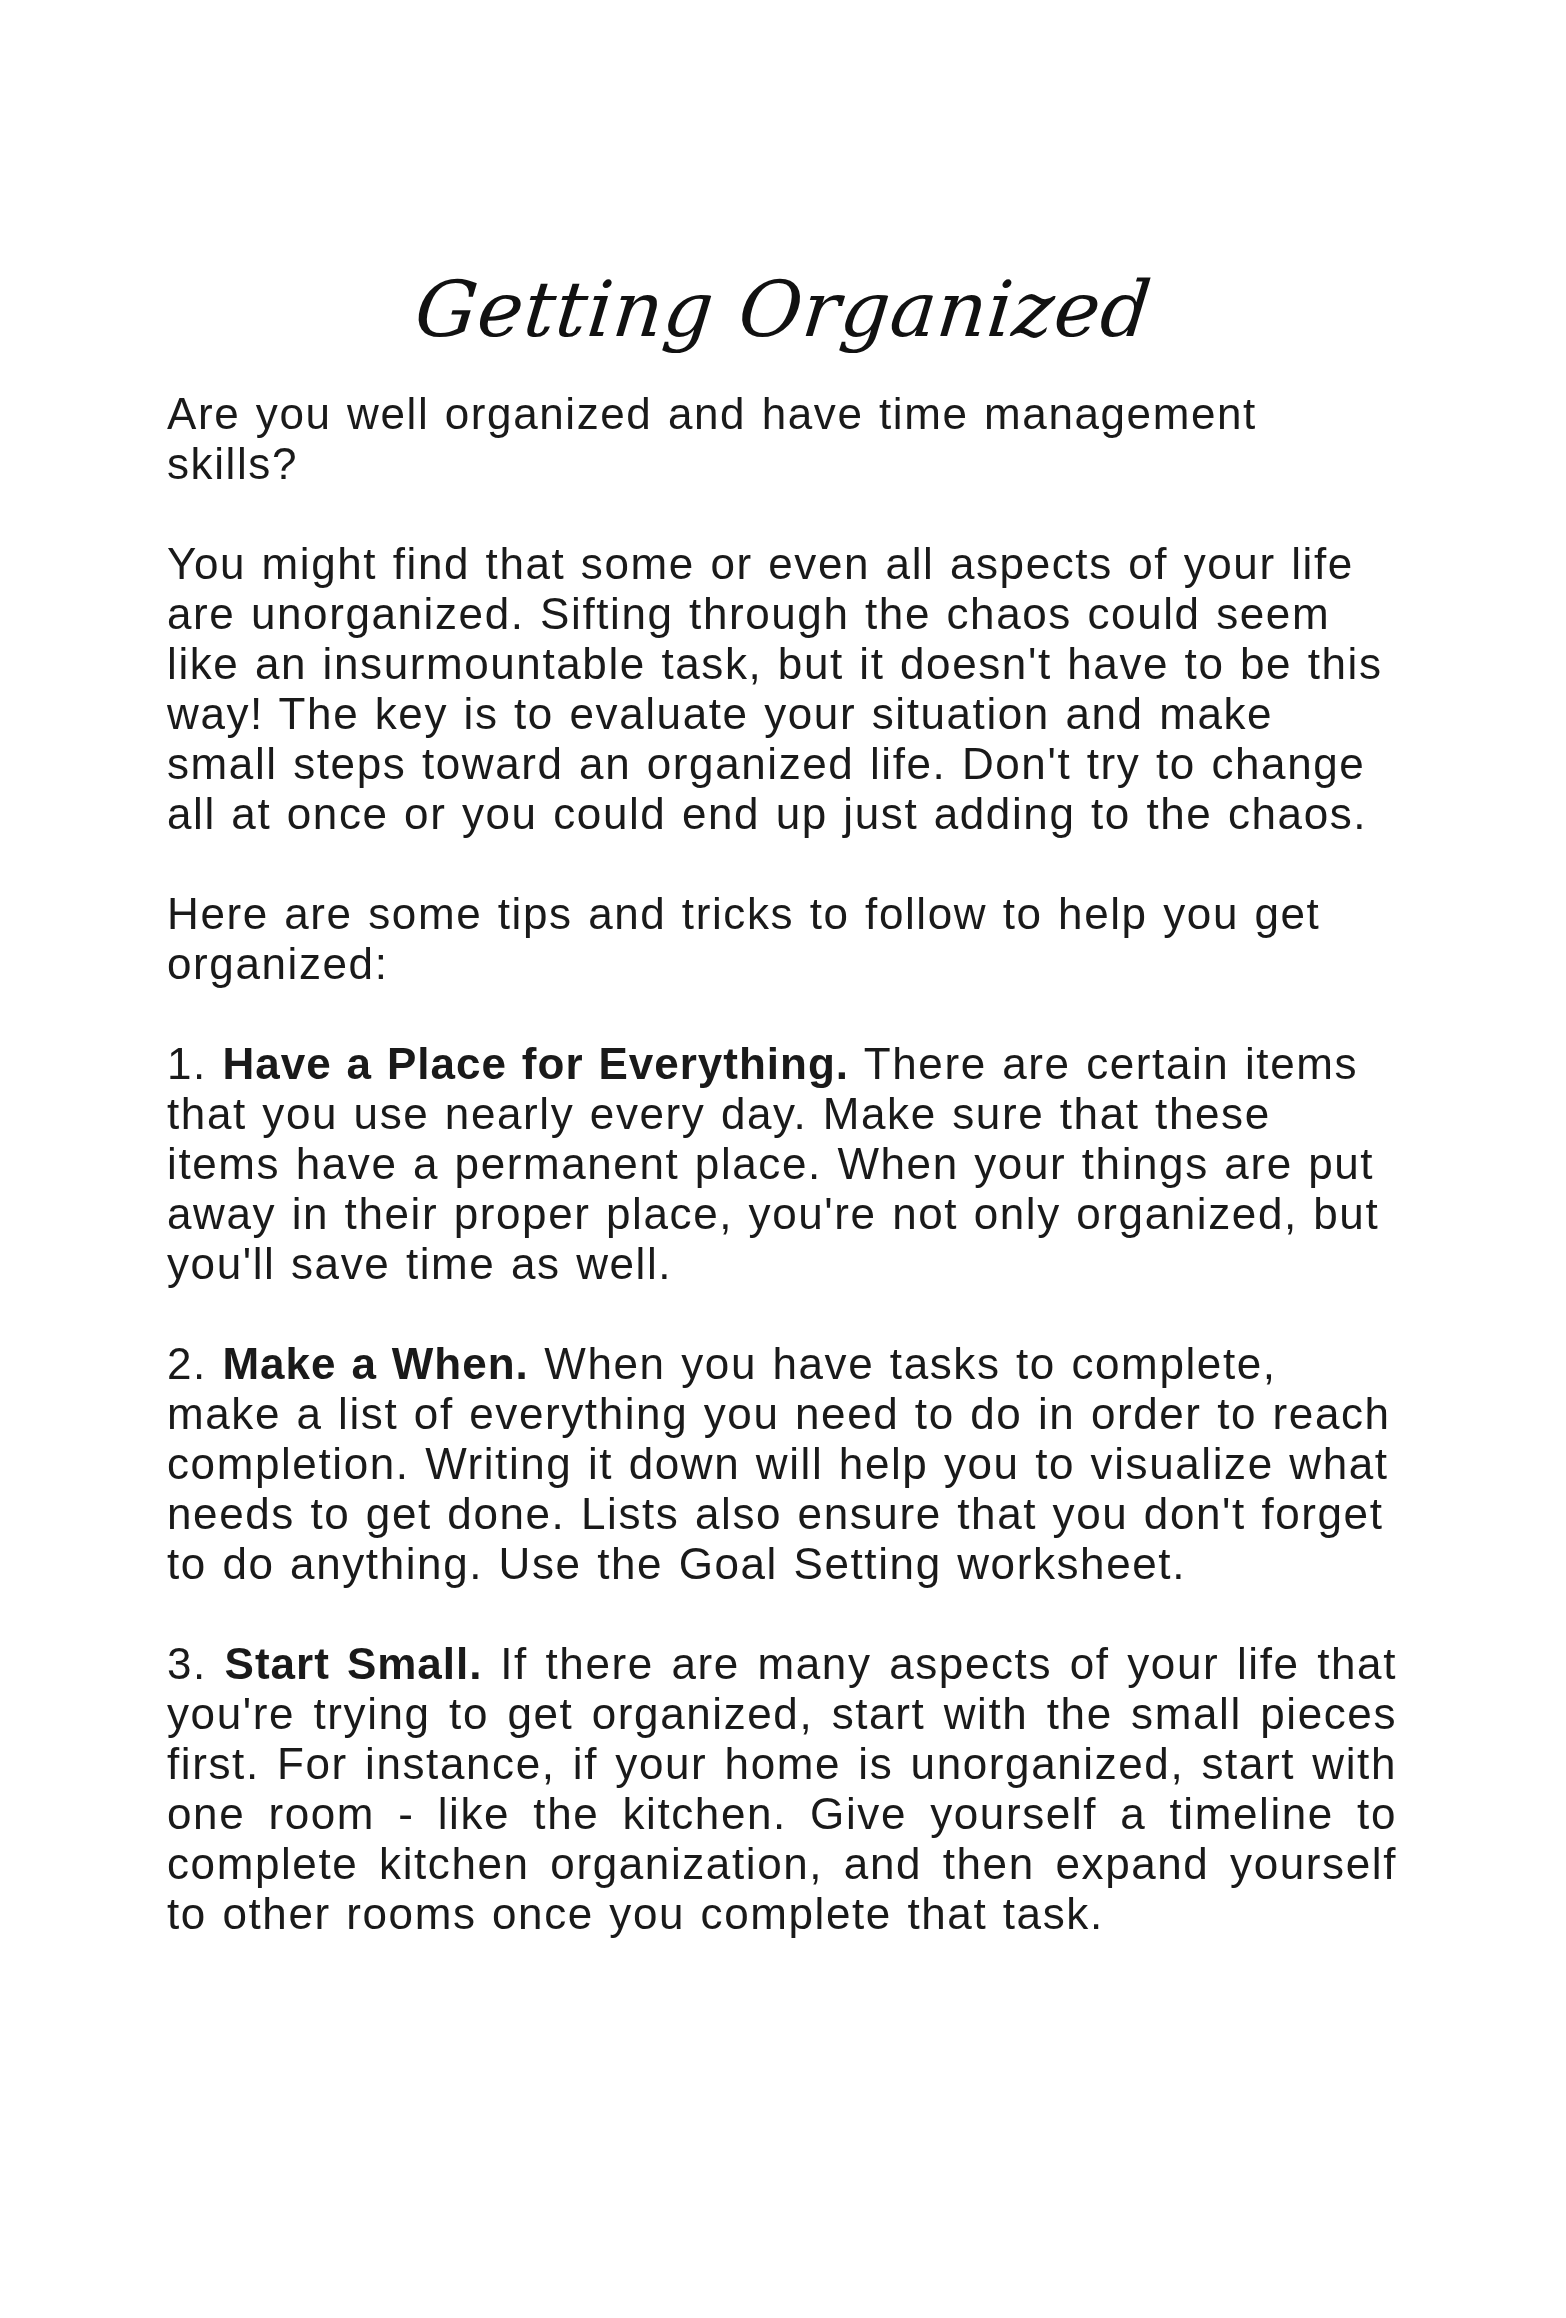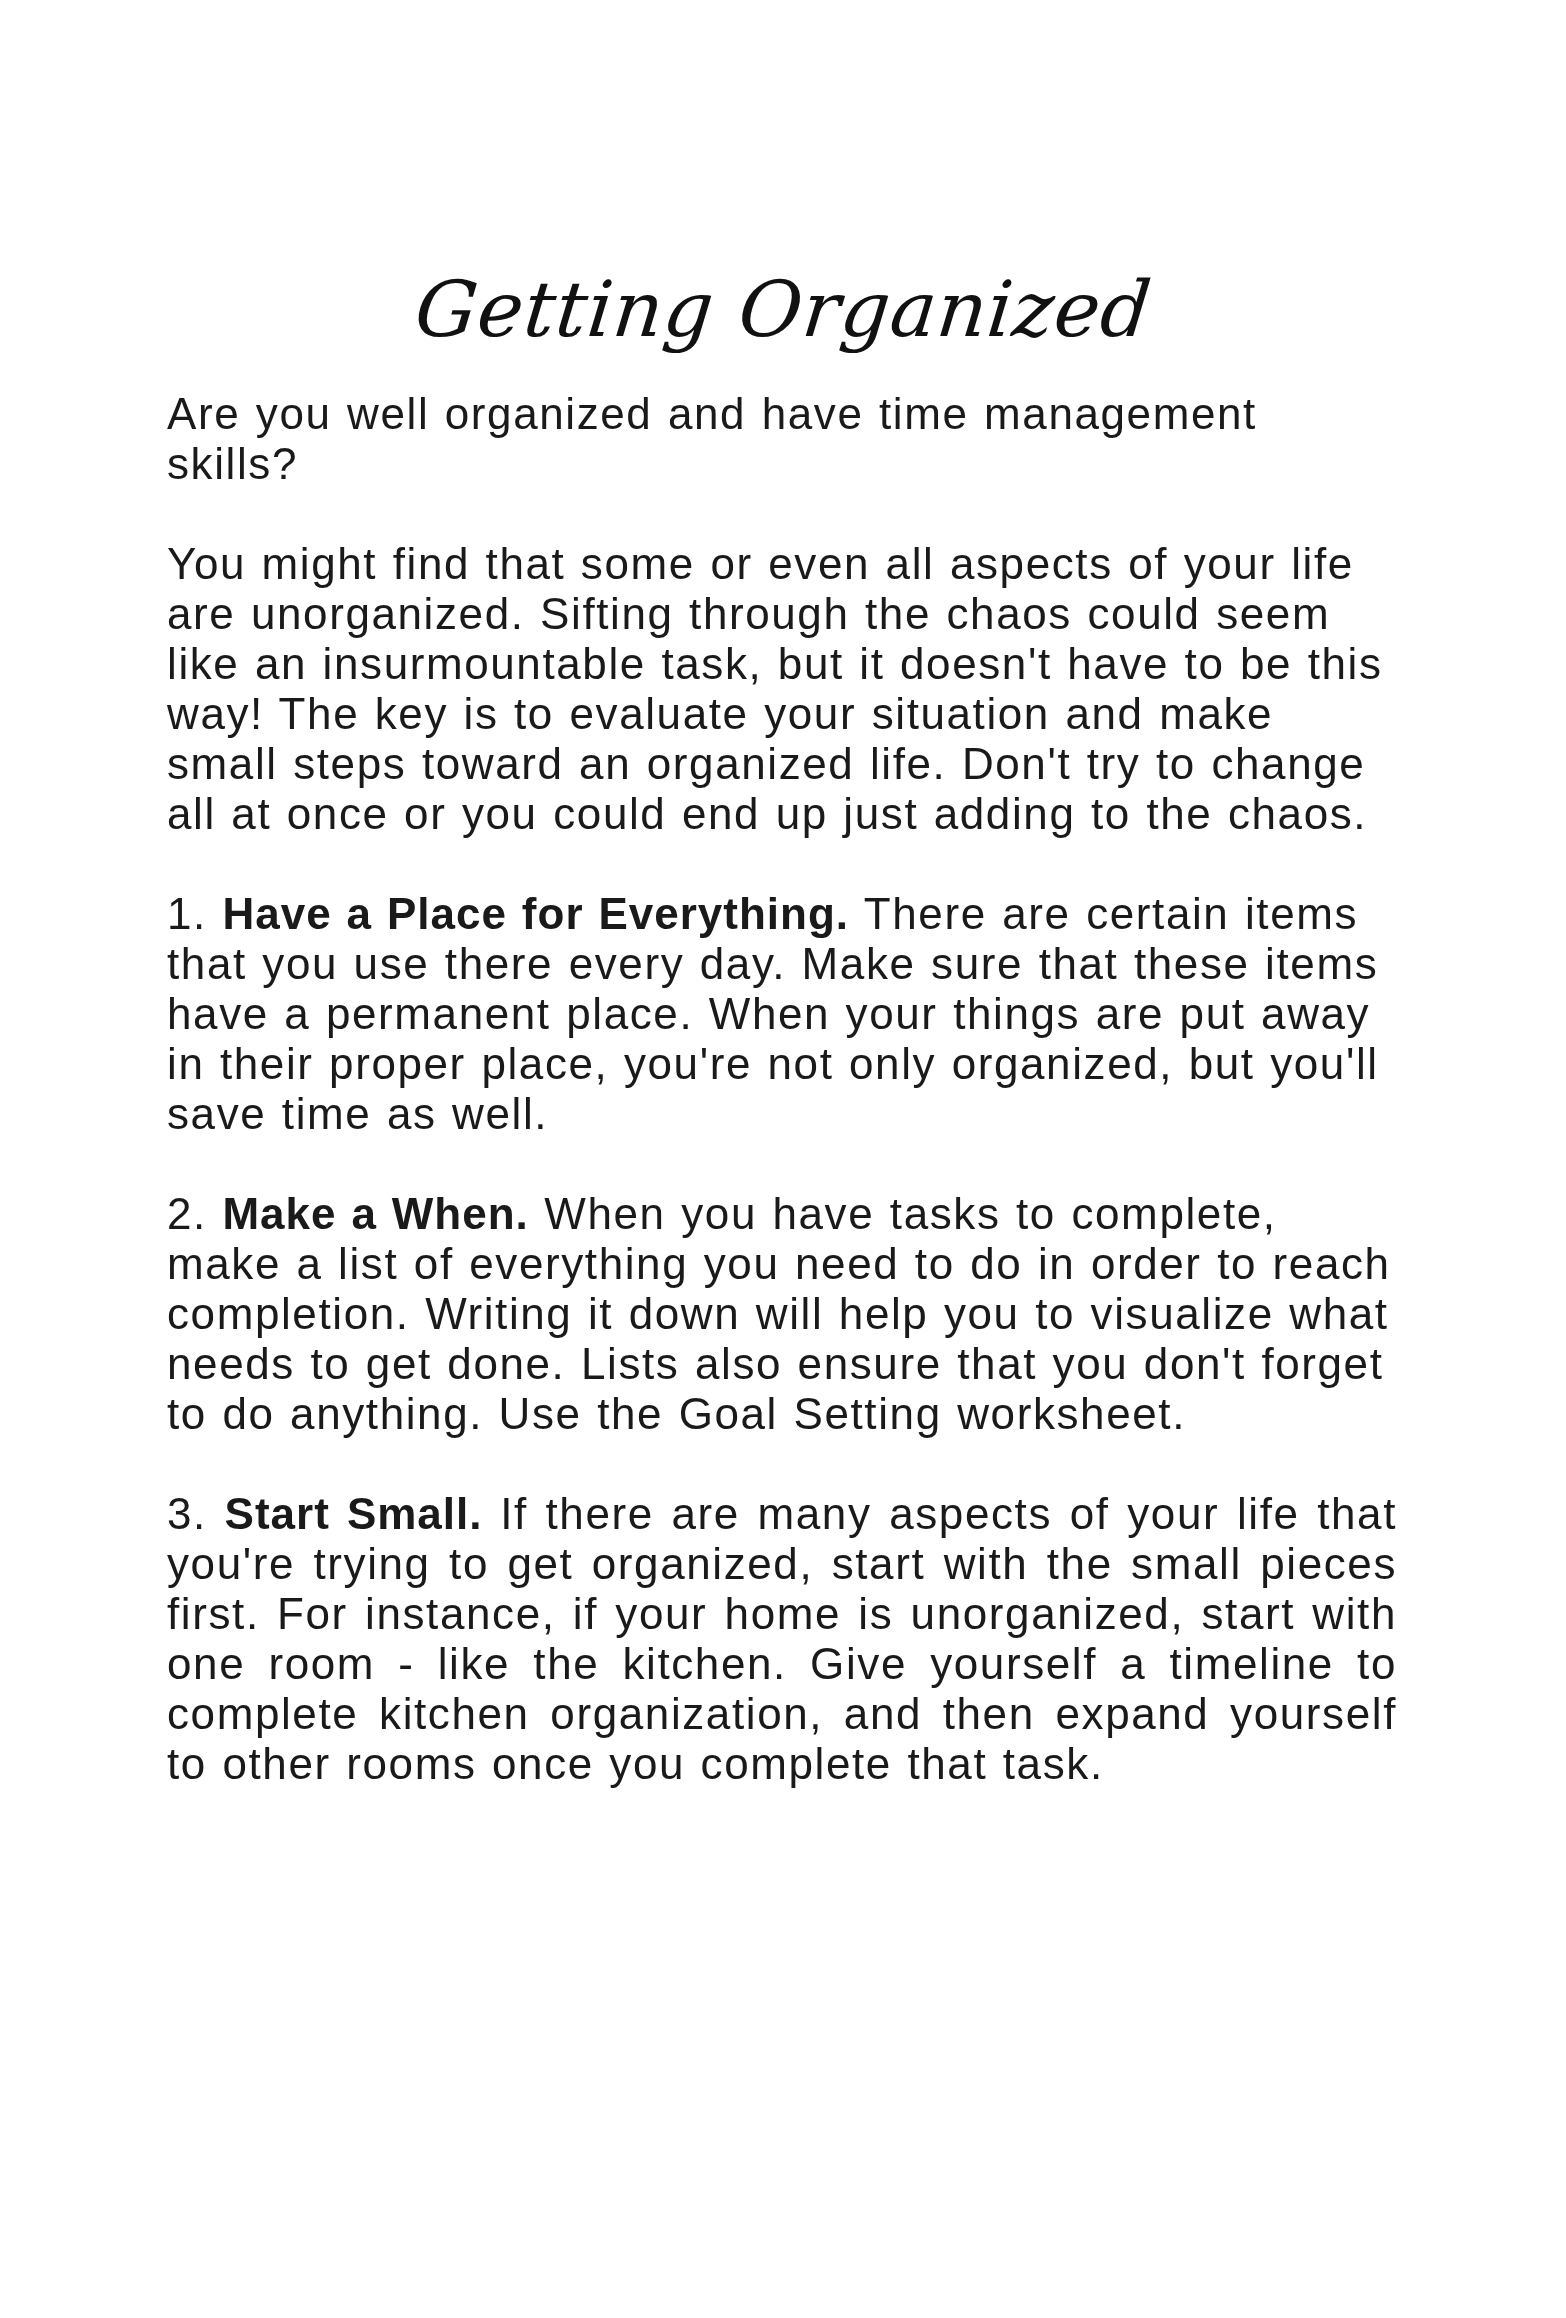--- a/index.html
+++ b/index.html
@@ -79,23 +79,24 @@
 
   <h1 class="doc-title">Getting Organized</h1>
 
   <div class="body-col">
 
     <p class="para">Are you well organized and have time management skills?</p>
 
 
     <p class="para">You might find that some or even all aspects of your life are unorganized. Sifting through the chaos could seem like an insurmountable task, but it doesn't have to be this way! The key is to evaluate your situation and make small steps toward an organized life. Don't try to change all at once or you could end up just adding to the chaos.</p>
 
+    <p class="para">Here are some tips and tricks to follow to help you get organized:</p>
 
     <p class="para">
-      <span class="num">1.</span><span> </span><span class="lead">Have a Place for Everything.</span><span> </span><span>There are certain items that you use there every day. Make sure that these items have a permanent place. When your things are put away in their proper place, you're not only organized, but you'll save time as well.</span>
+      <span class="num">1.</span><span> </span><span class="lead">Have a Place for Everything.</span><span> </span><span>There are certain items that you use nearly every day. Make sure that these items have a permanent place. When your things are put away in their proper place, you're not only organized, but you'll save time as well.</span>
     </p>
 
     <p class="para">
       <span class="num">2.</span><span> </span><span class="lead">Make a When.</span><span> </span><span>When you have tasks to complete, make a list of everything you need to do in order to reach completion. Writing it down will help you to visualize what needs to get done. Lists also ensure that you don't forget to do anything. Use the Goal Setting worksheet.</span>
     </p>
 
     <p class="para justified">
       <span class="num">3.</span><span> </span><span class="lead">Start Small.</span><span> </span><span>If there are many aspects of your life that you're trying to get organized, start with the small pieces first. For instance, if your home is unorganized, start with one room - like the kitchen. Give yourself a timeline to complete kitchen organization, and then expand yourself to other rooms once you complete that task.</span>
     </p>
 

